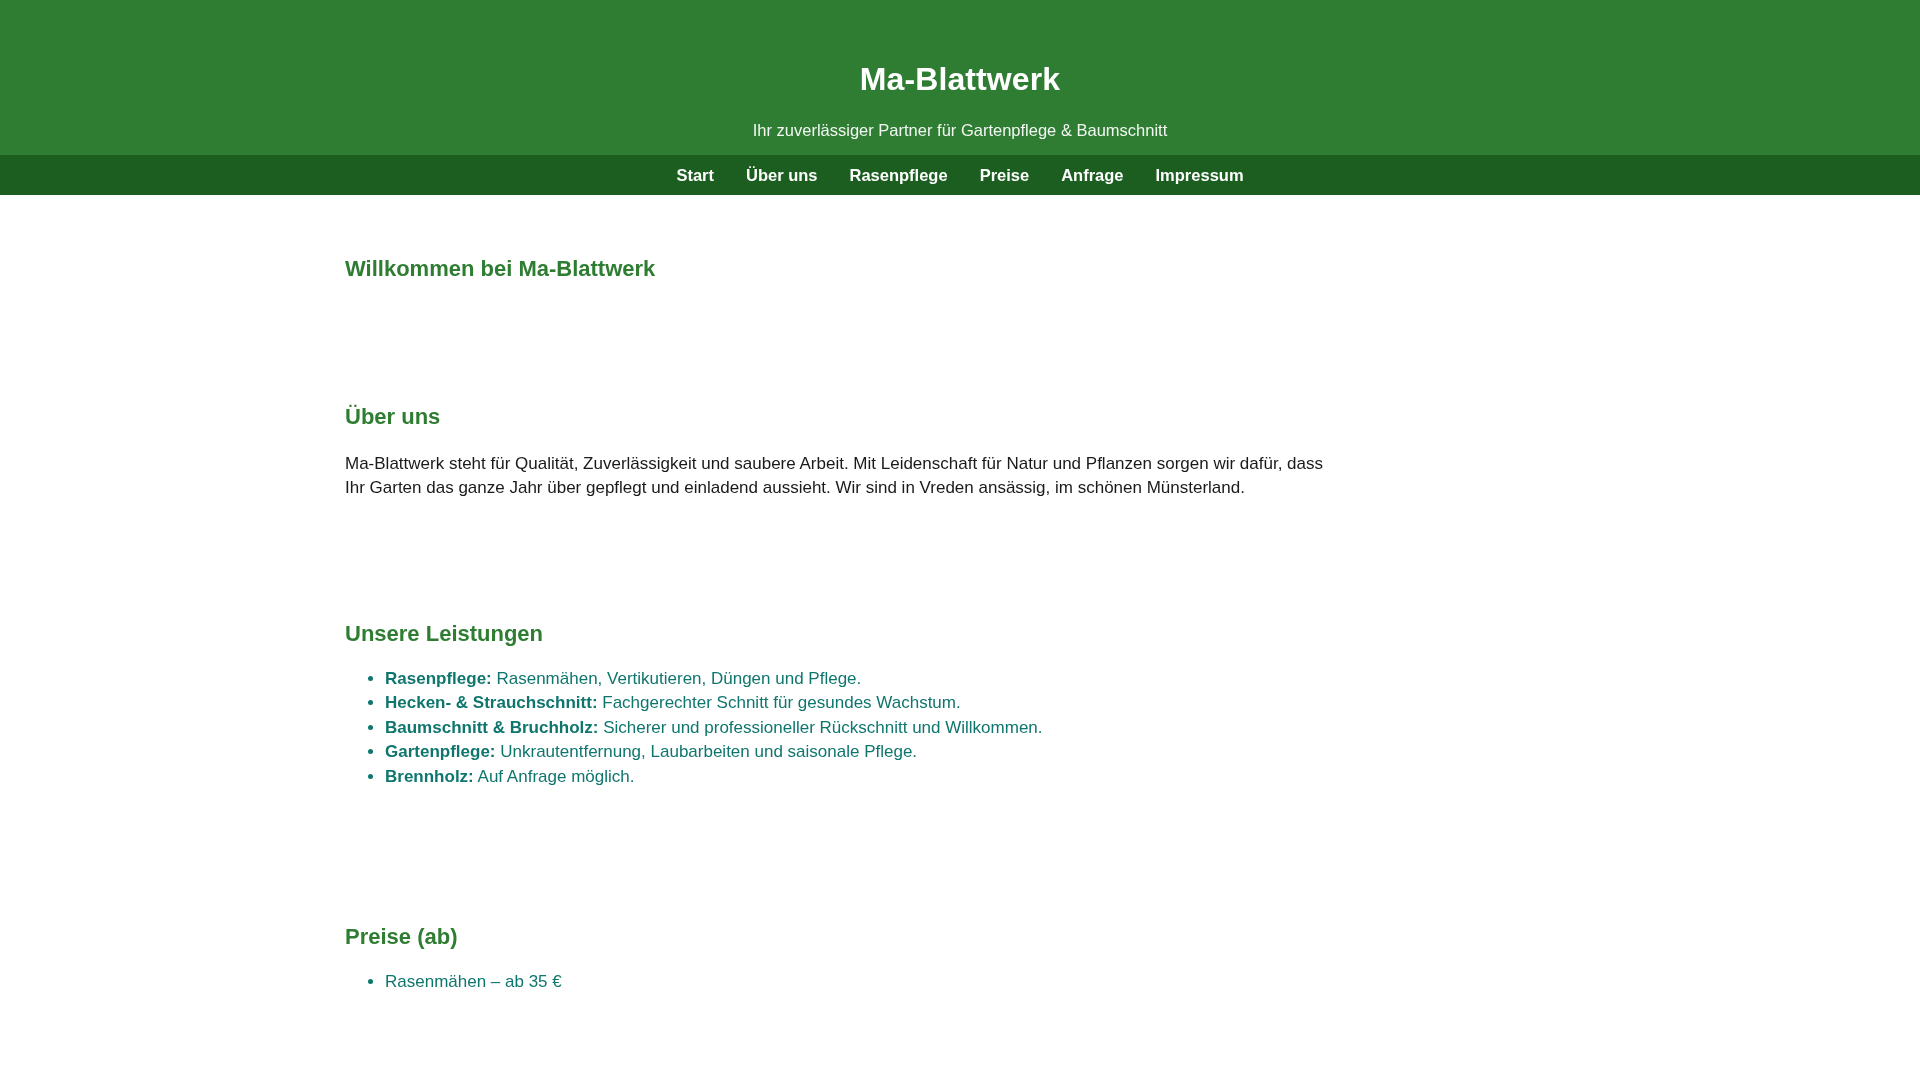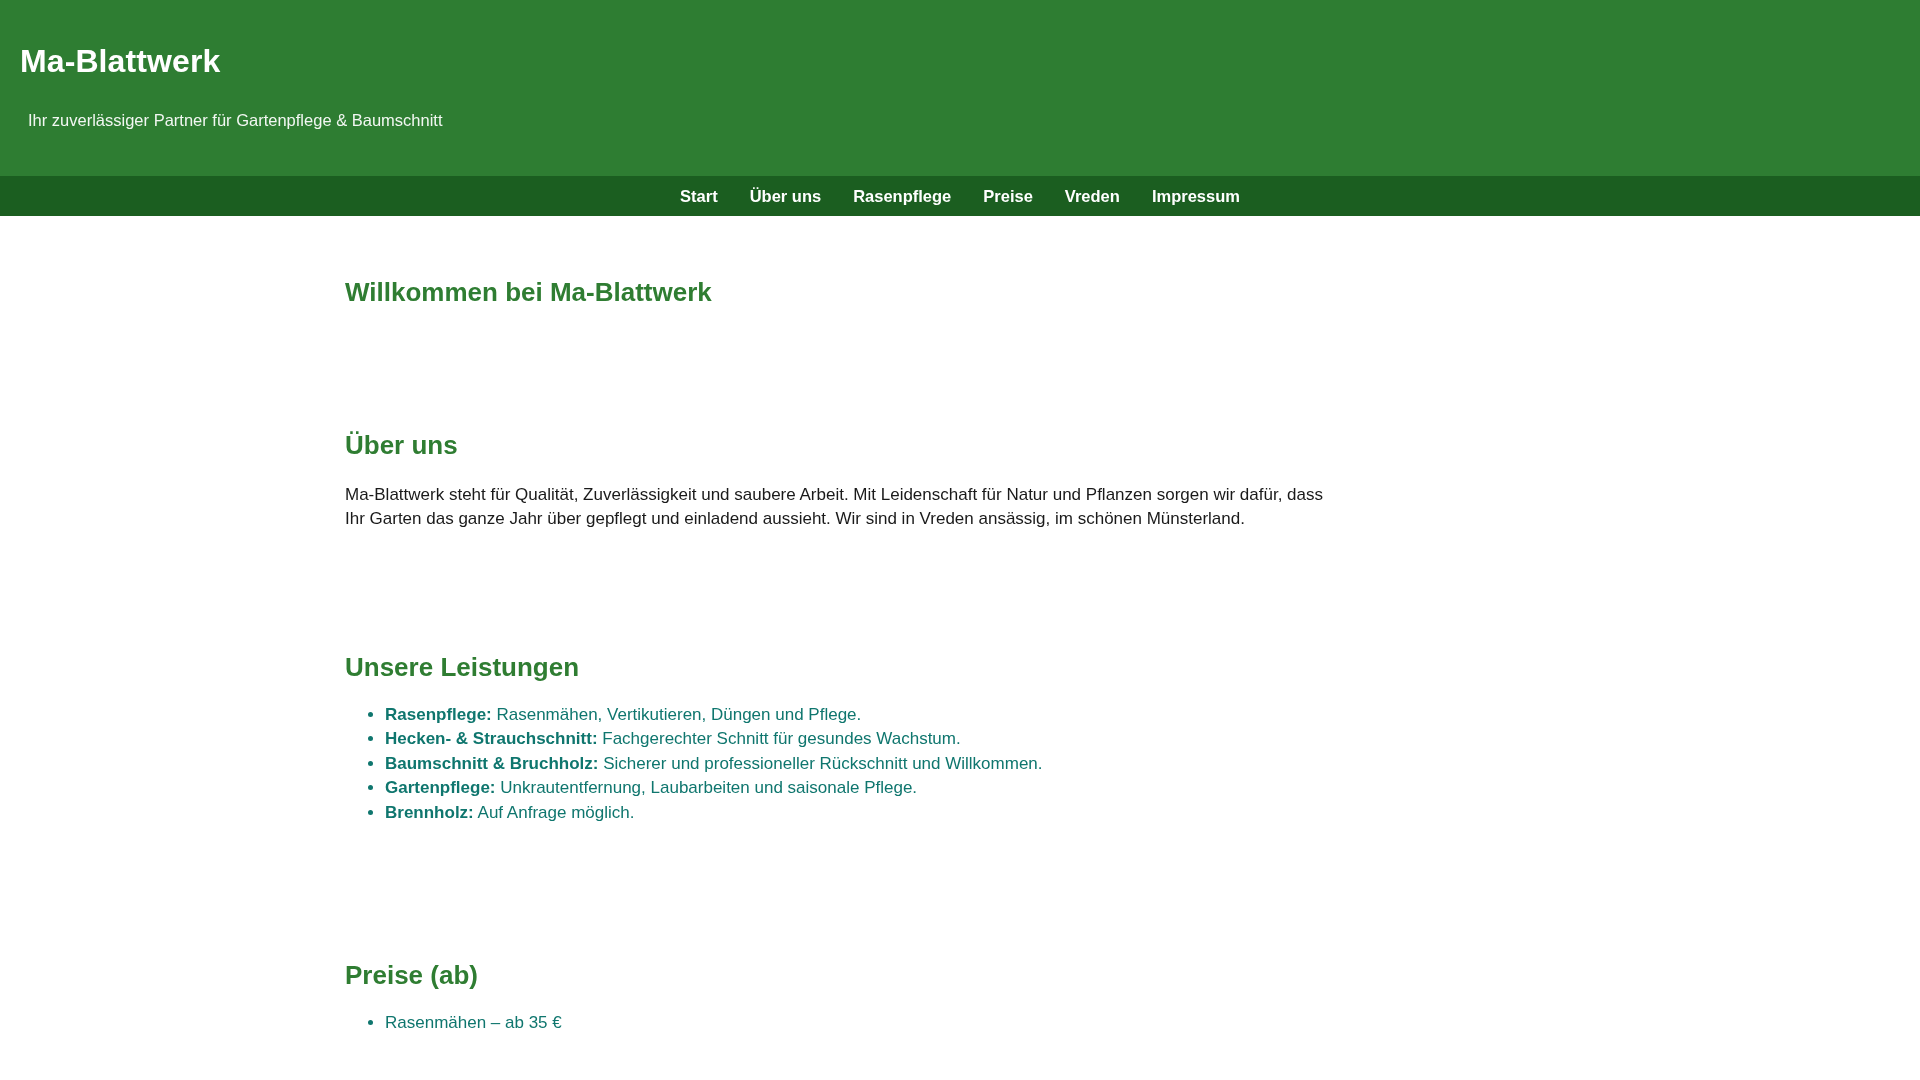--- a/index.html
+++ b/index.html
@@ -17,34 +17,34 @@
     width: 1920px;
     min-height: 1080px;
     background: #ffffff;
     overflow: hidden;
   }
 
   
   .site-header {
     background: #2e7d32;
     color: #ffffff;
-    text-align: left;
-    padding: 42px 20px 36px 20px;
-    height: 176px;
+    text-align: center;
+    padding: 60px 20px 36px 20px;
+    height: 155px;
   }
   .site-title {
     margin: 0;
     font-size: 32px;
     font-weight: bold;
     line-height: 1.2;
     letter-spacing: 0.1px;
     color: #ffffff;
   }
   .site-tagline {
-    margin: 8px;
+    margin: 0;
     padding-top: 23px;
     font-size: 16.5px;
     font-weight: normal;
     line-height: 1.2;
     color: #f2f7f2;
   }
 
   
   .site-nav {
     background: #1b5e20;
@@ -72,21 +72,21 @@
     margin: 0 auto;
     padding: 0 0 60px 0;
   }
 
   section.block {
     padding-left: 0;
   }
 
   .section-heading {
     color: #2f7d32;
-    font-size: 26px;
+    font-size: 22px;
     font-weight: bold;
     margin: 0;
     line-height: 1.25;
   }
 
   
   #section-welcome   { padding-top: 60px; }
   #section-about     { padding-top: 120px; }
   #section-services  { padding-top: 120px; }
   #section-prices    { padding-top: 134px; }
@@ -123,21 +123,21 @@
   <header class="site-header">
     <h1 class="site-title">Ma-Blattwerk</h1>
     <p class="site-tagline">Ihr zuverlässiger Partner für Gartenpflege &amp; Baumschnitt</p>
   </header>
 
   <nav class="site-nav">
     <a class="nav-link" href="#">Start</a>
     <a class="nav-link" href="#">Über uns</a>
     <a class="nav-link" href="#">Rasenpflege</a>
     <a class="nav-link" href="#">Preise</a>
-    <a class="nav-link" href="#">Vreden</a>
+    <a class="nav-link" href="#">Anfrage</a>
     <a class="nav-link" href="#">Impressum</a>
   </nav>
 
   <main class="content">
 
     <section class="block" id="section-welcome">
       <h2 class="section-heading">Willkommen bei Ma-Blattwerk</h2>
     </section>
 
     <section class="block" id="section-about">

